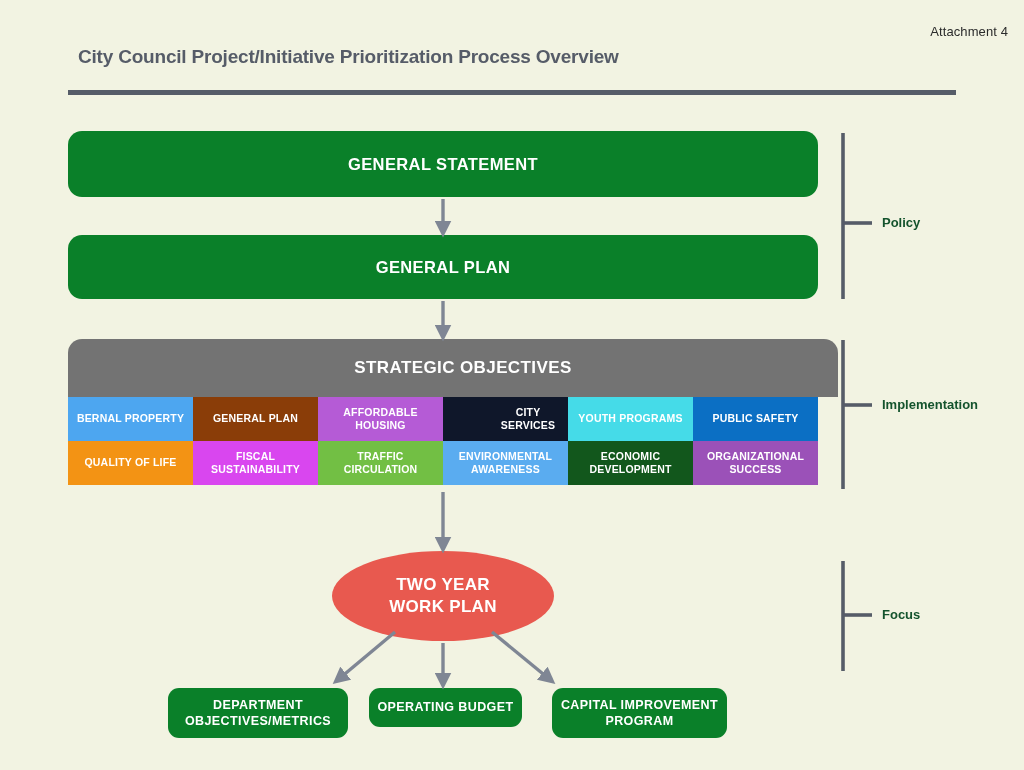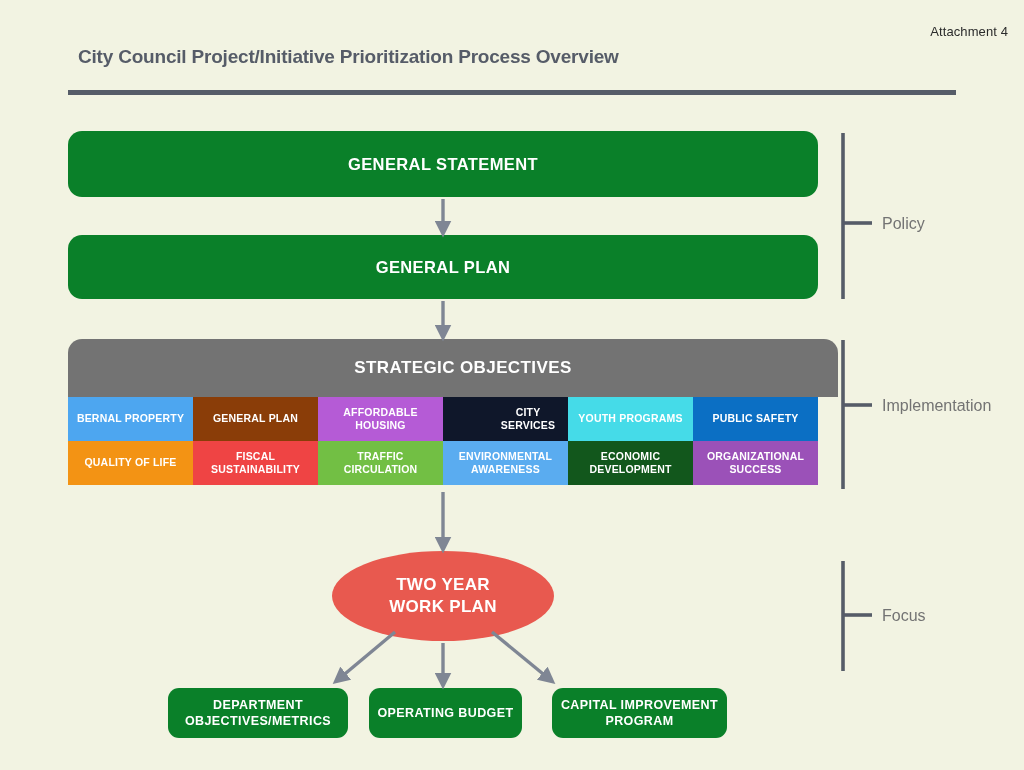--- a/index.html
+++ b/index.html
@@ -148,21 +148,21 @@
     width: 180px;
     height: 50px;
     font-size: 12.5px;
     line-height: 1.3;
     border-radius: 11px;
   }
   #operating-budget-box {
     left: 369px;
     top: 688px;
     width: 153px;
-    height: 50px;
+    height: 39px;
     font-size: 12.5px;
     line-height: 1.3;
     border-radius: 11px;
   }
   #cip-box {
     left: 552px;
     top: 688px;
     width: 175px;
     height: 50px;
     font-size: 12.5px;
@@ -176,23 +176,23 @@
     left: 0;
     top: 0;
     width: 1024px;
     height: 770px;
     pointer-events: none;
   }
 
   
   .bracket-label {
     position: absolute;
-    font-size: 16px;
-    font-weight: normal;
-    color: #737373;
+    font-size: 13px;
+    font-weight: bold;
+    color: #14532d;
     white-space: nowrap;
   }
   #label-policy   { left: 882px; top: 215px; }
   #label-impl     { left: 882px; top: 397px; }
   #label-focus    { left: 882px; top: 607px; }
 </style>
 </head>
 <body style="background: rgb(242, 243, 226);">
 
 <div id="canvas">
@@ -210,21 +210,21 @@
   <div id="strategic-group">
     <div id="strategic-header" style="background: #737373; padding-left: 20px;">STRATEGIC OBJECTIVES</div>
     <div id="objective-grid">
       <div class="objective-tile" style="background: rgb(77, 166, 240);">BERNAL PROPERTY</div>
       <div class="objective-tile" style="background: rgb(138, 61, 8);">GENERAL PLAN</div>
       <div class="objective-tile" style="background: rgb(181, 91, 214);">AFFORDABLE HOUSING</div>
       <div class="objective-tile" style="background: #0f172a; padding-left: 48px;">CITY SERVICES</div>
       <div class="objective-tile" style="background: rgb(69, 219, 232);">YOUTH PROGRAMS</div>
       <div class="objective-tile" style="background: rgb(11, 111, 196);">PUBLIC SAFETY</div>
       <div class="objective-tile" style="background: rgb(243, 147, 20);">QUALITY OF LIFE</div>
-      <div class="objective-tile" style="background: #ef4444;">FISCAL SUSTAINABILITY</div>
+      <div class="objective-tile" style="background: #d946ef;">FISCAL SUSTAINABILITY</div>
       <div class="objective-tile" style="background: rgb(114, 191, 68);">TRAFFIC CIRCULATION</div>
       <div class="objective-tile" style="background: rgb(90, 172, 240);">ENVIRONMENTAL AWARENESS</div>
       <div class="objective-tile" style="background: rgb(18, 87, 28);">ECONOMIC DEVELOPMENT</div>
       <div class="objective-tile" style="background: rgb(155, 81, 184);">ORGANIZATIONAL SUCCESS</div>
     </div>
   </div>
 
   <div id="work-plan-ellipse" style="background: rgb(232, 89, 79);">
     <span>TWO YEAR</span>
     <span>WORK PLAN</span>

